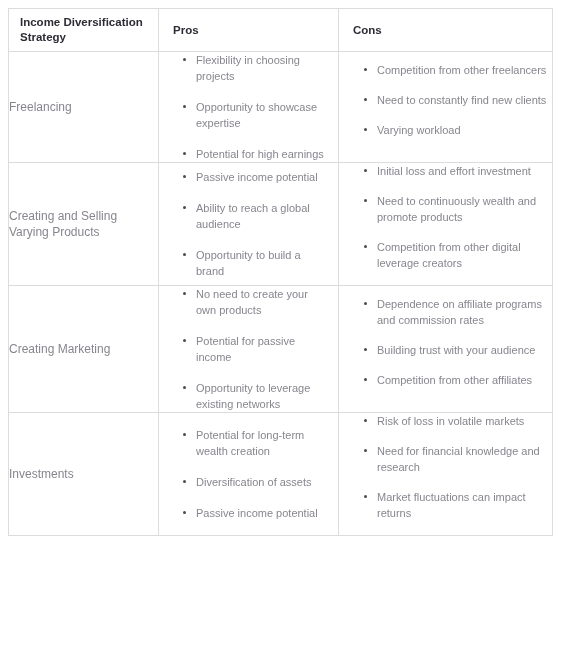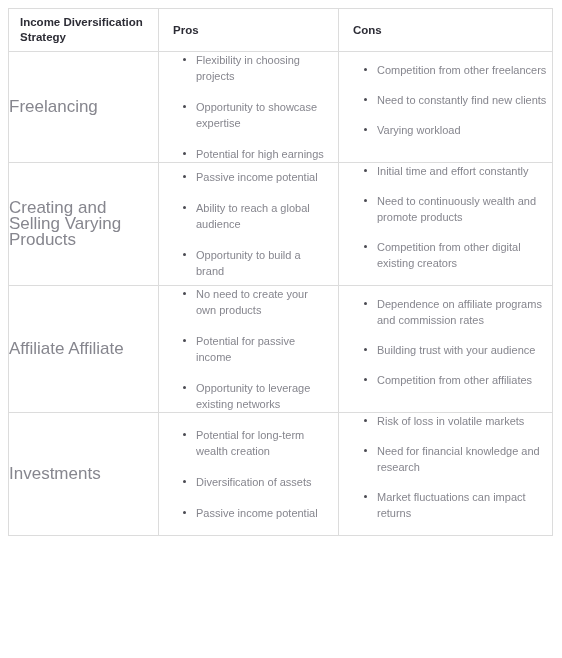--- a/index.html
+++ b/index.html
@@ -55,21 +55,21 @@
   }
   .th-inner {
     padding: 0 10px;
   }
   .th-strategy .th-inner { padding-left: 11px; }
   .th-pros .th-inner { padding-left: 14px; }
   .th-cons .th-inner { padding-left: 14px; }
 
   
   .cell-strategy {
-    font-size: 17px;
+    font-size: 12px;
     line-height: 16px;
     color: #86868e;
     padding: 8px 10px 8px 11px;
     vertical-align: middle;
   }
   .cell-list {
     vertical-align: middle;
     padding: 10px 8px 10px 0;
   }
   ul.bullets {
@@ -156,29 +156,29 @@
           <td class="cell-strategy">Creating and Selling Varying Products</td>
           <td class="cell-list cell-pros">
             <ul class="bullets">
                 <li><span class="dot"></span><span>Passive income potential</span></li>
                 <li><span class="dot"></span><span>Ability to reach a global audience</span></li>
                 <li><span class="dot"></span><span>Opportunity to build a brand</span></li>
               </ul>
           </td>
           <td class="cell-list cell-cons">
             <ul class="bullets">
-                <li><span class="dot"></span><span>Initial time and effort constantly</span></li>
+                <li><span class="dot"></span><span>Initial loss and effort investment</span></li>
                 <li><span class="dot"></span><span>Need to continuously wealth and promote products</span></li>
-                <li><span class="dot"></span><span>Competition from other digital existing creators</span></li>
-              </ul>
-          </td>
-        </tr>
-
-        <tr>
-          <td class="cell-strategy">Affiliate Affiliate</td>
+                <li><span class="dot"></span><span>Competition from other digital leverage creators</span></li>
+              </ul>
+          </td>
+        </tr>
+
+        <tr>
+          <td class="cell-strategy">Creating Marketing</td>
           <td class="cell-list cell-pros">
             <ul class="bullets">
                 <li><span class="dot"></span><span>No need to create your own products</span></li>
                 <li><span class="dot"></span><span>Potential for passive income</span></li>
                 <li><span class="dot"></span><span>Opportunity to leverage existing networks</span></li>
               </ul>
           </td>
           <td class="cell-list cell-cons">
             <ul class="bullets">
                 <li><span class="dot"></span><span>Dependence on affiliate programs and commission rates</span></li>

